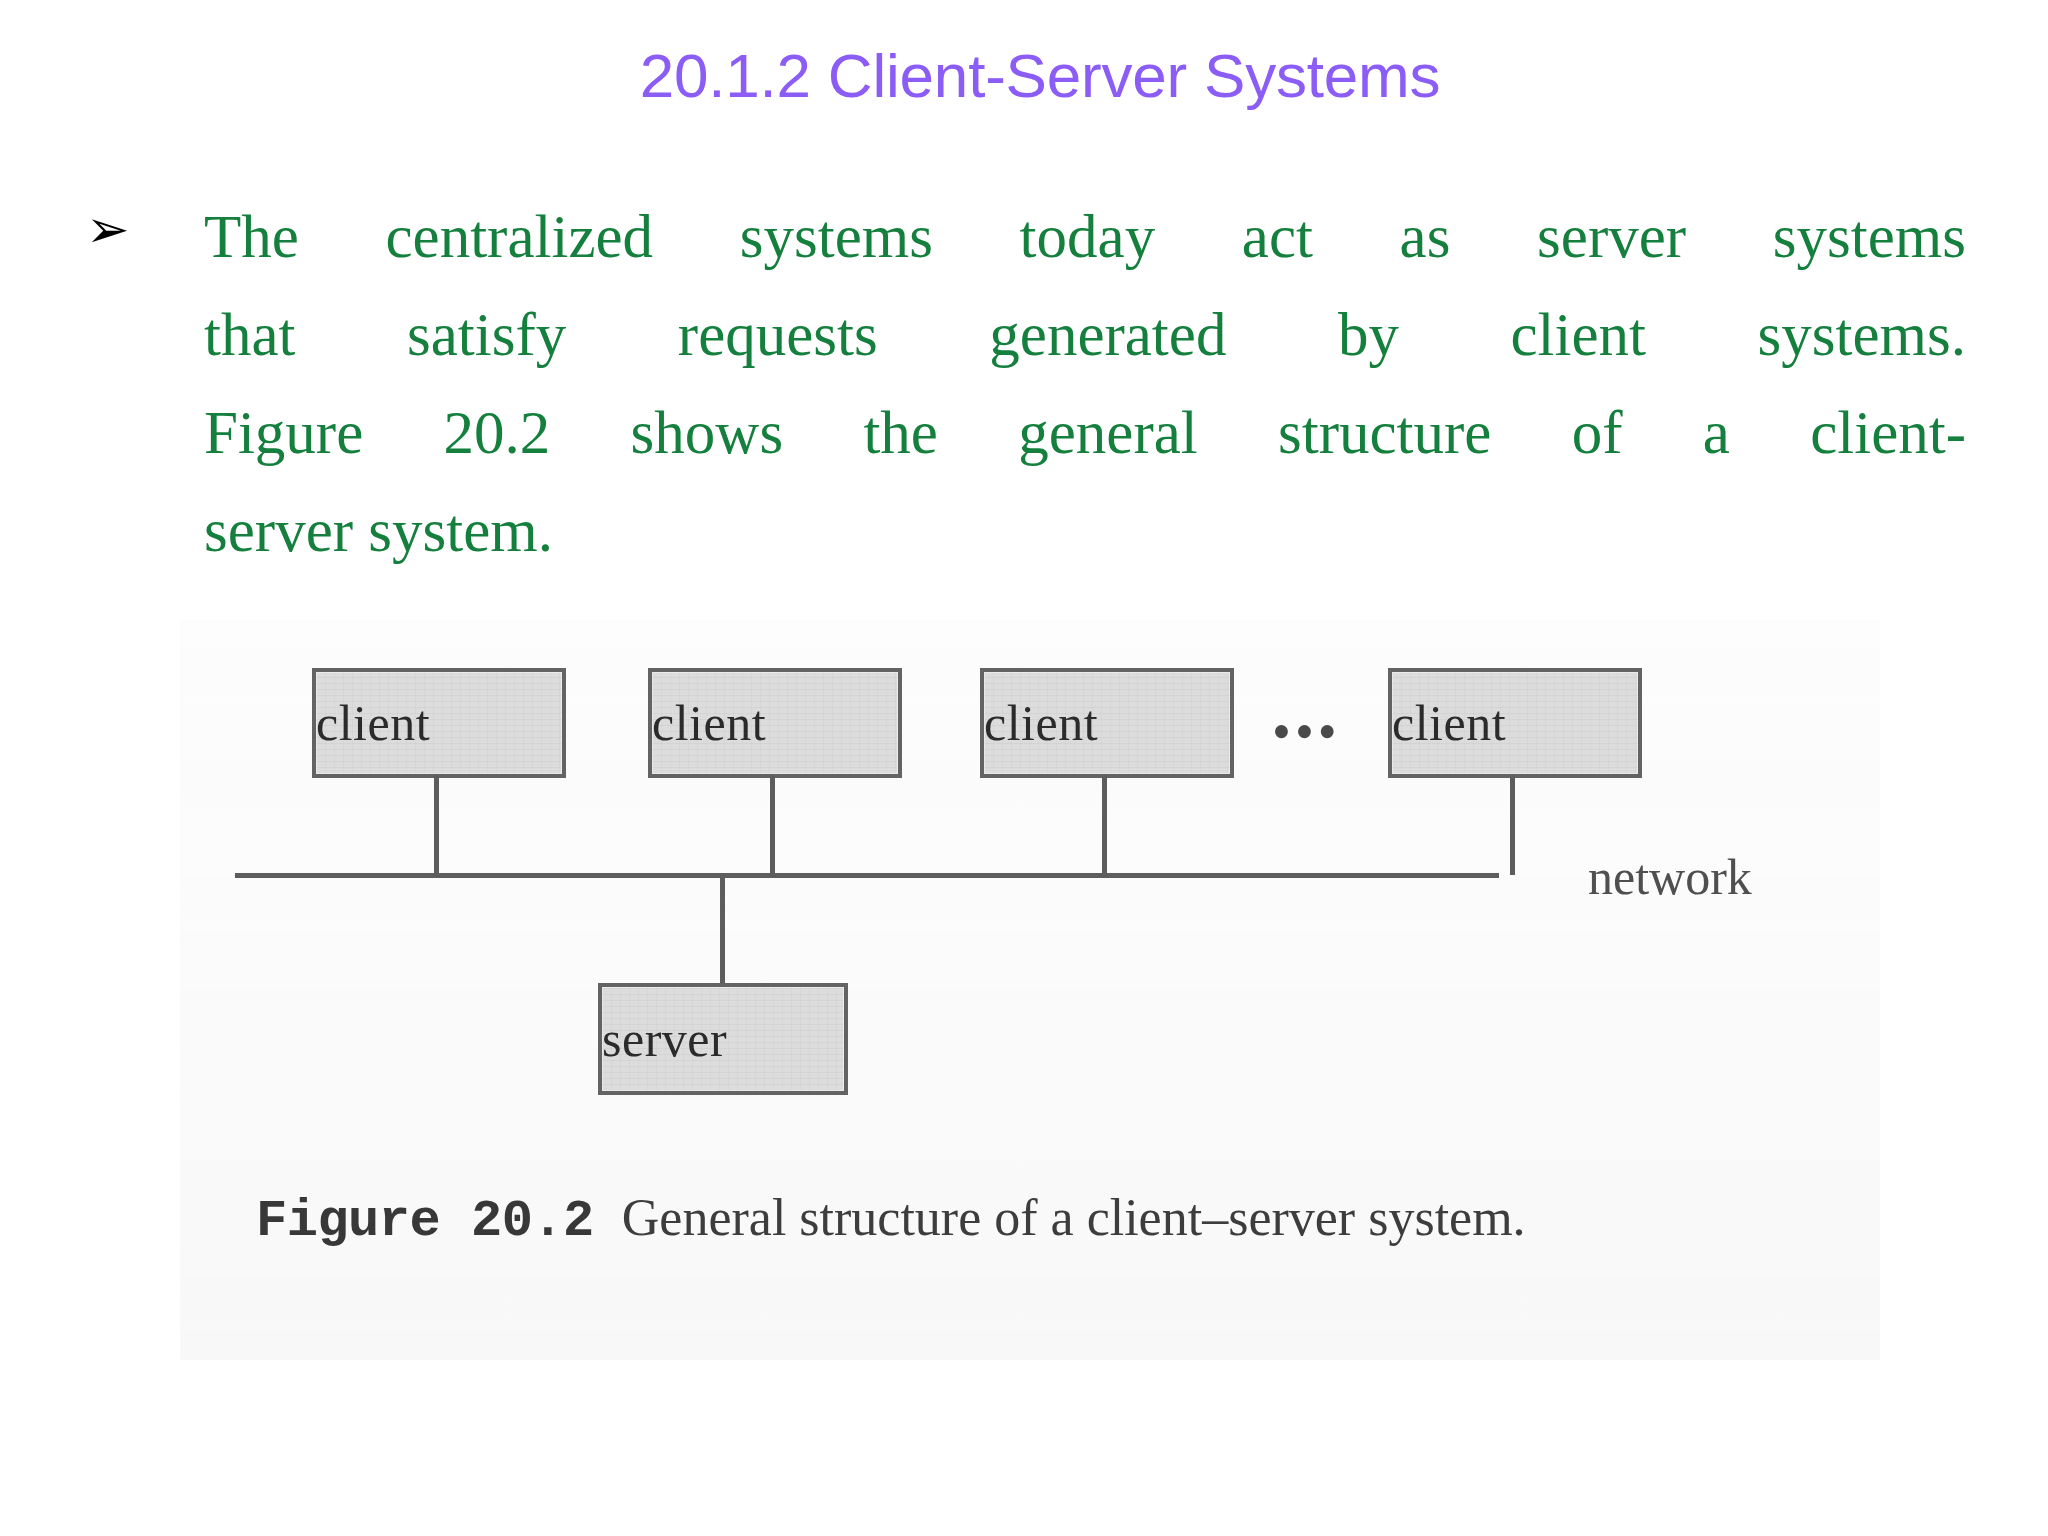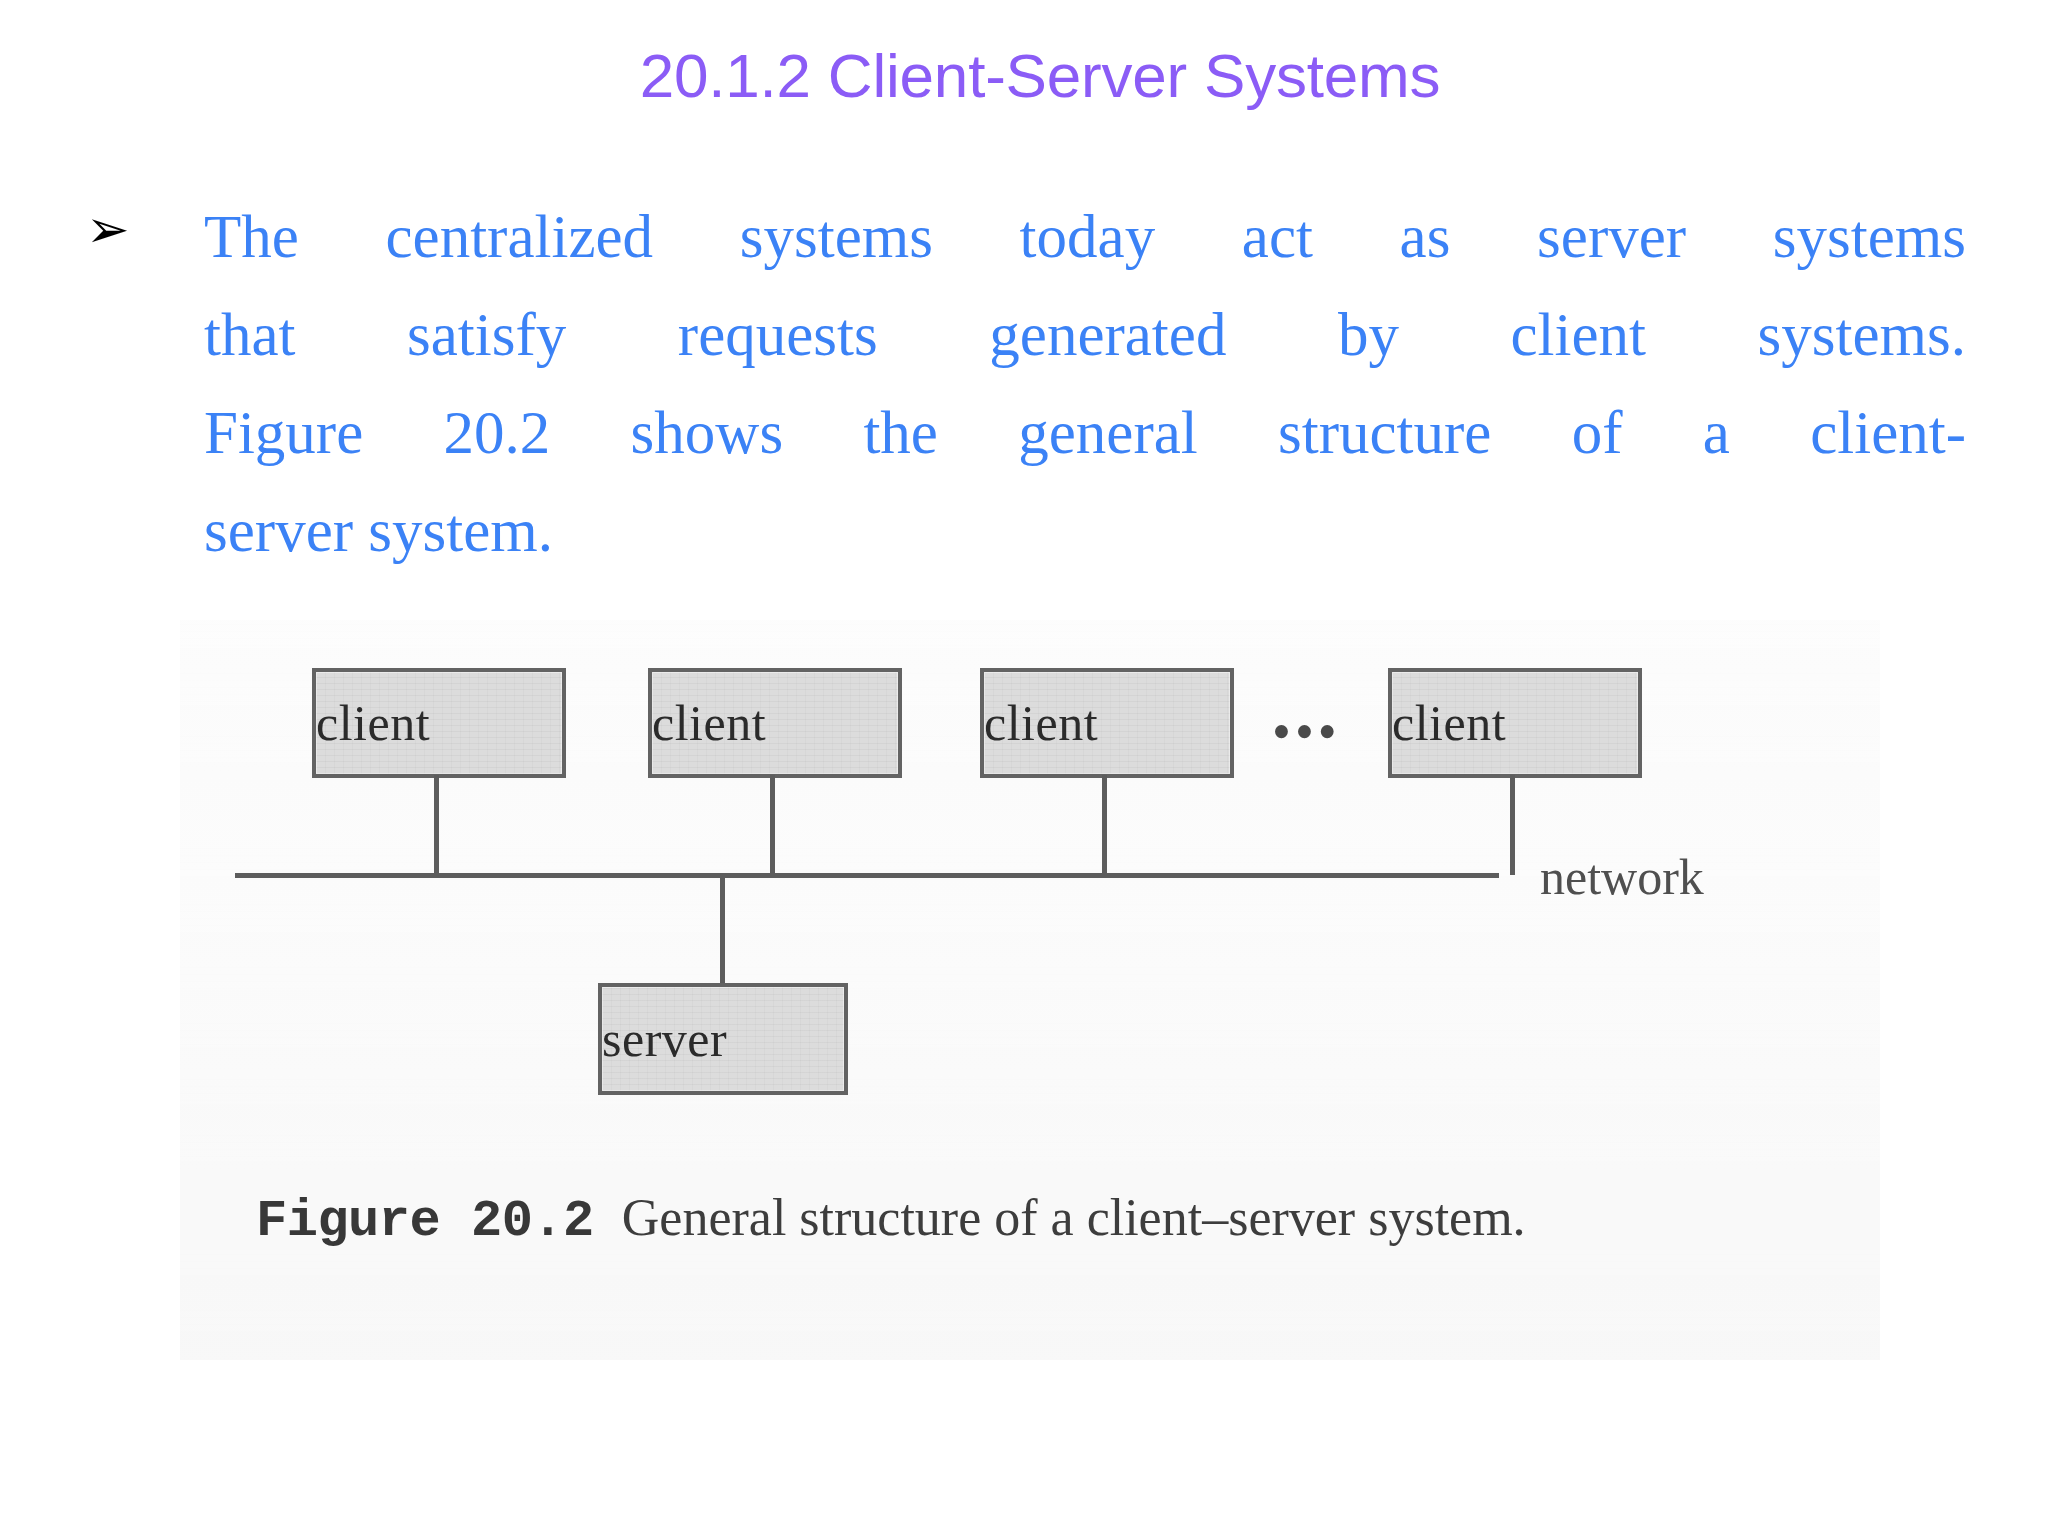--- a/index.html
+++ b/index.html
@@ -48,21 +48,21 @@
     font-size: 52px;
     line-height: 62px;
     color: #000000;
     text-align: left;
   }
   .bullet-text {
     margin-left: 118px;
     font-family: "Liberation Serif", serif;
     font-size: 61px;
     line-height: 98px;
-    color: #3b82f6;
+    color: #15803d;
     text-align: justify;
     text-justify: inter-word;
   }
   .bullet-text b { font-weight: normal; }
   .bullet-text .lastline { text-align: left; }
 
   
   .figure-wrap {
     position: absolute;
     left: 180px;
@@ -191,21 +191,21 @@
   <div class="drop-line" style="left:922px; top:155px; height:100px;"></div>
 
   <div class="ellipsis-mark" style="left:1092px; top:85px;">•••</div>
 
   <div class="node-box" style="left:1208px; top:48px; width:254px; height:110px;">
     <span>client</span>
   </div>
   <div class="drop-line" style="left:1330px; top:155px; height:100px;"></div>
 
   <div class="bus-line" style="left:1285px; top:253px; width:34px;"></div>
-  <div class="network-label" style="left:1360px; top:228px;">network</div>
+  <div class="network-label" style="left:1408px; top:228px;">network</div>
 
   <div class="drop-line" style="left:540px; top:253px; height:112px;"></div>
   <div class="node-box" style="left:418px; top:363px; width:250px; height:112px;">
     <span>server</span>
   </div>
 </div>
 
 <div class="caption">
   <span class="fig-num">Figure 20.2</span><span class="fig-desc">General structure of a client–server system.</span>
 </div>

